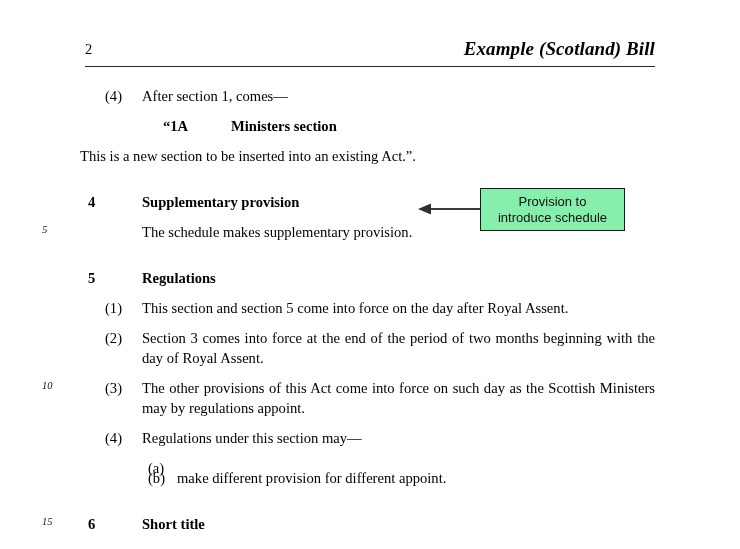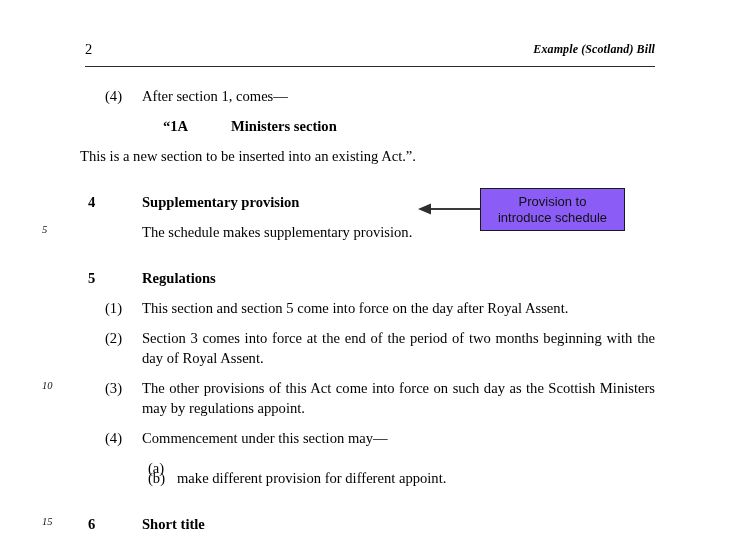--- a/index.html
+++ b/index.html
@@ -30,21 +30,21 @@
     display: flex;
     align-items: flex-start;
     justify-content: space-between;
   }
   .hdr-page-no {
     font-size: 14.5px;
     line-height: 18px;
     font-weight: normal;
   }
   .hdr-title {
-    font-size: 12px;
+    font-size: 19px;
     line-height: 18px;
     font-style: italic;
     font-weight: bold;
     letter-spacing: 0.1px;
   }
 
   
   #body-area {
     position: absolute;
     left: 0;
@@ -122,21 +122,21 @@
   .gap-lg { height: 26px; }
 
   
   #callout {
     position: absolute;
     left: 480px;
     top: 188px;
     width: 145px;
     height: 43px;
     border: 1.4px solid #1a1a1a;
-    background: #8b5cf6;
+    background: #86efac;
     box-sizing: border-box;
     display: flex;
     flex-direction: column;
     align-items: center;
     justify-content: center;
     font-family: "Liberation Sans", "DejaVu Sans", sans-serif;
     font-size: 13px;
     line-height: 16px;
     color: #111111;
   }
@@ -237,21 +237,21 @@
         <span class="marker sub">(3)</span>
         <span>The other provisions of this Act come into force on such day as the Scottish Ministers may by regulations appoint.</span>
       </div>
     </div>
 
     <div class="gap-sm"></div>
 
     <div class="block">
       <div class="row">
         <span class="marker sub">(4)</span>
-        <span>Commencement under this section may—</span>
+        <span>Regulations under this section may—</span>
       </div>
     </div>
 
     <div class="gap-sm"></div>
 
     <div class="block">
       <div class="row para-row">
         <span class="marker para">(a)</span>
       </div>
     </div>

